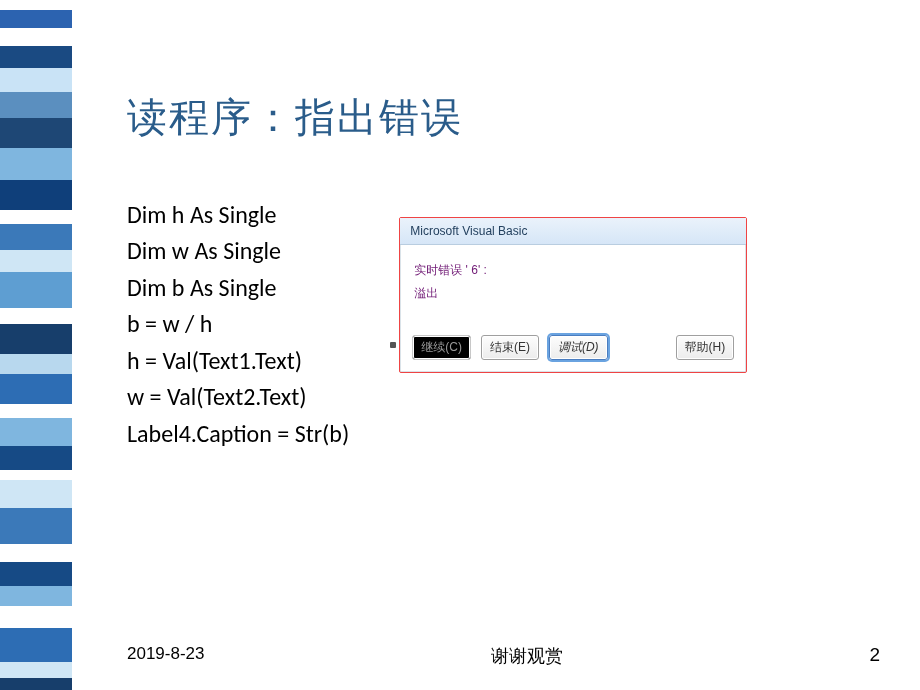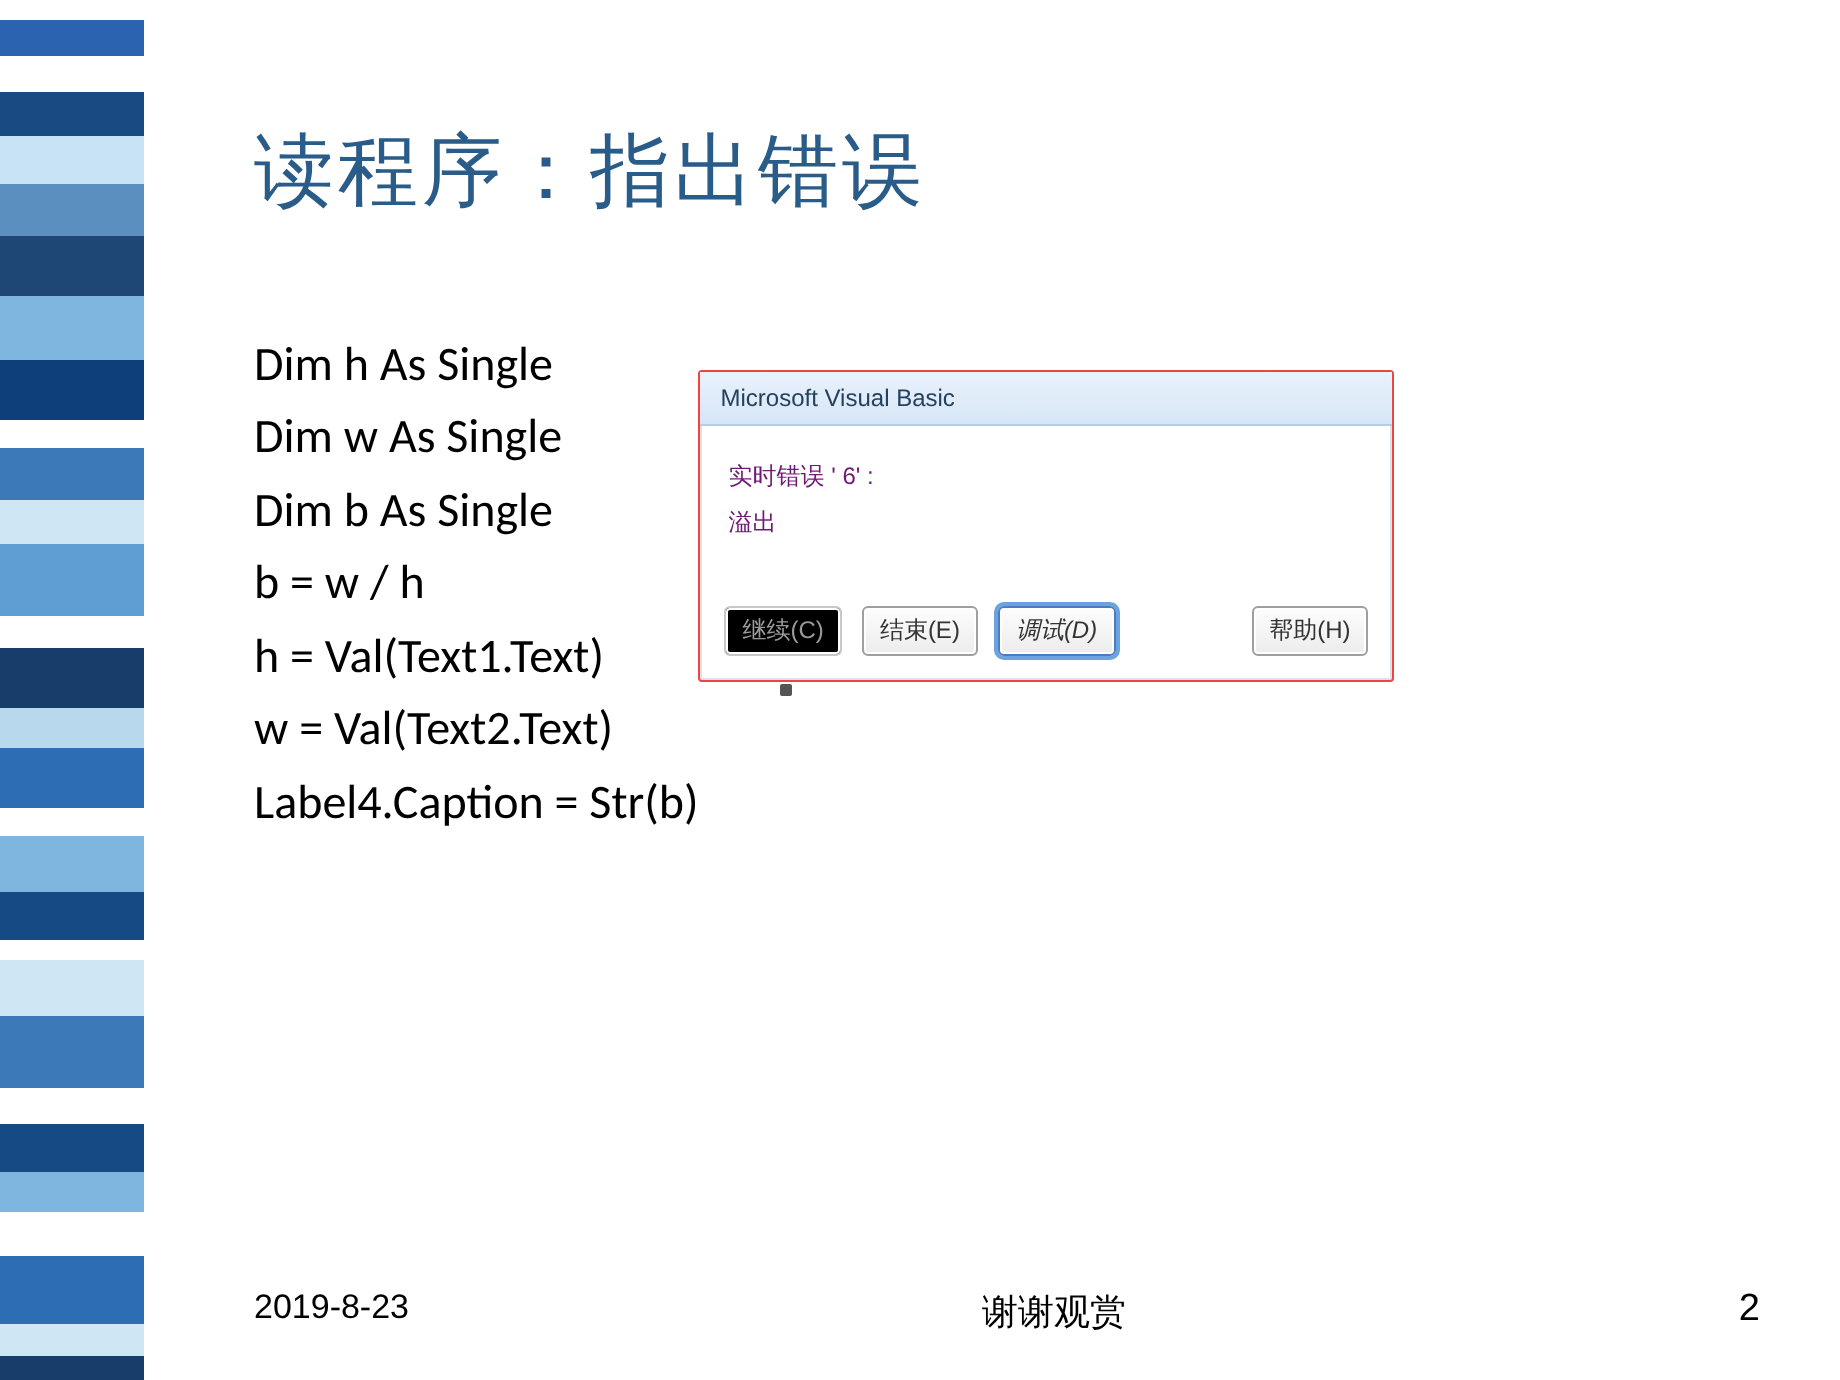--- a/index.html
+++ b/index.html
@@ -15,32 +15,33 @@
     position: absolute;
     left: 0; top: 0;
     width: 72px; height: 690px;
     overflow: hidden;
   }
   .stripe { width: 100%; }
   .content {
     position: absolute;
     left: 72px; top: 0;
     width: 848px; height: 690px;
-    padding: 58px 40px 0 55px;
+    padding: 90px 40px 0 55px;
   }
   .title {
     font-size: 40px;
     color: #2a5c8a;
     font-weight: 400;
     letter-spacing: 2px;
     margin-bottom: 52px;
   }
   .body-row {
     display: flex;
     align-items: flex-start;
+    gap: 50px;
   }
   .code-block {
     font-size: 24px;
     color: #000;
     line-height: 1.52;
     white-space: pre;
     font-family: "Calibri", Arial, sans-serif;
   }
   .dialog {
     width: 348px;

